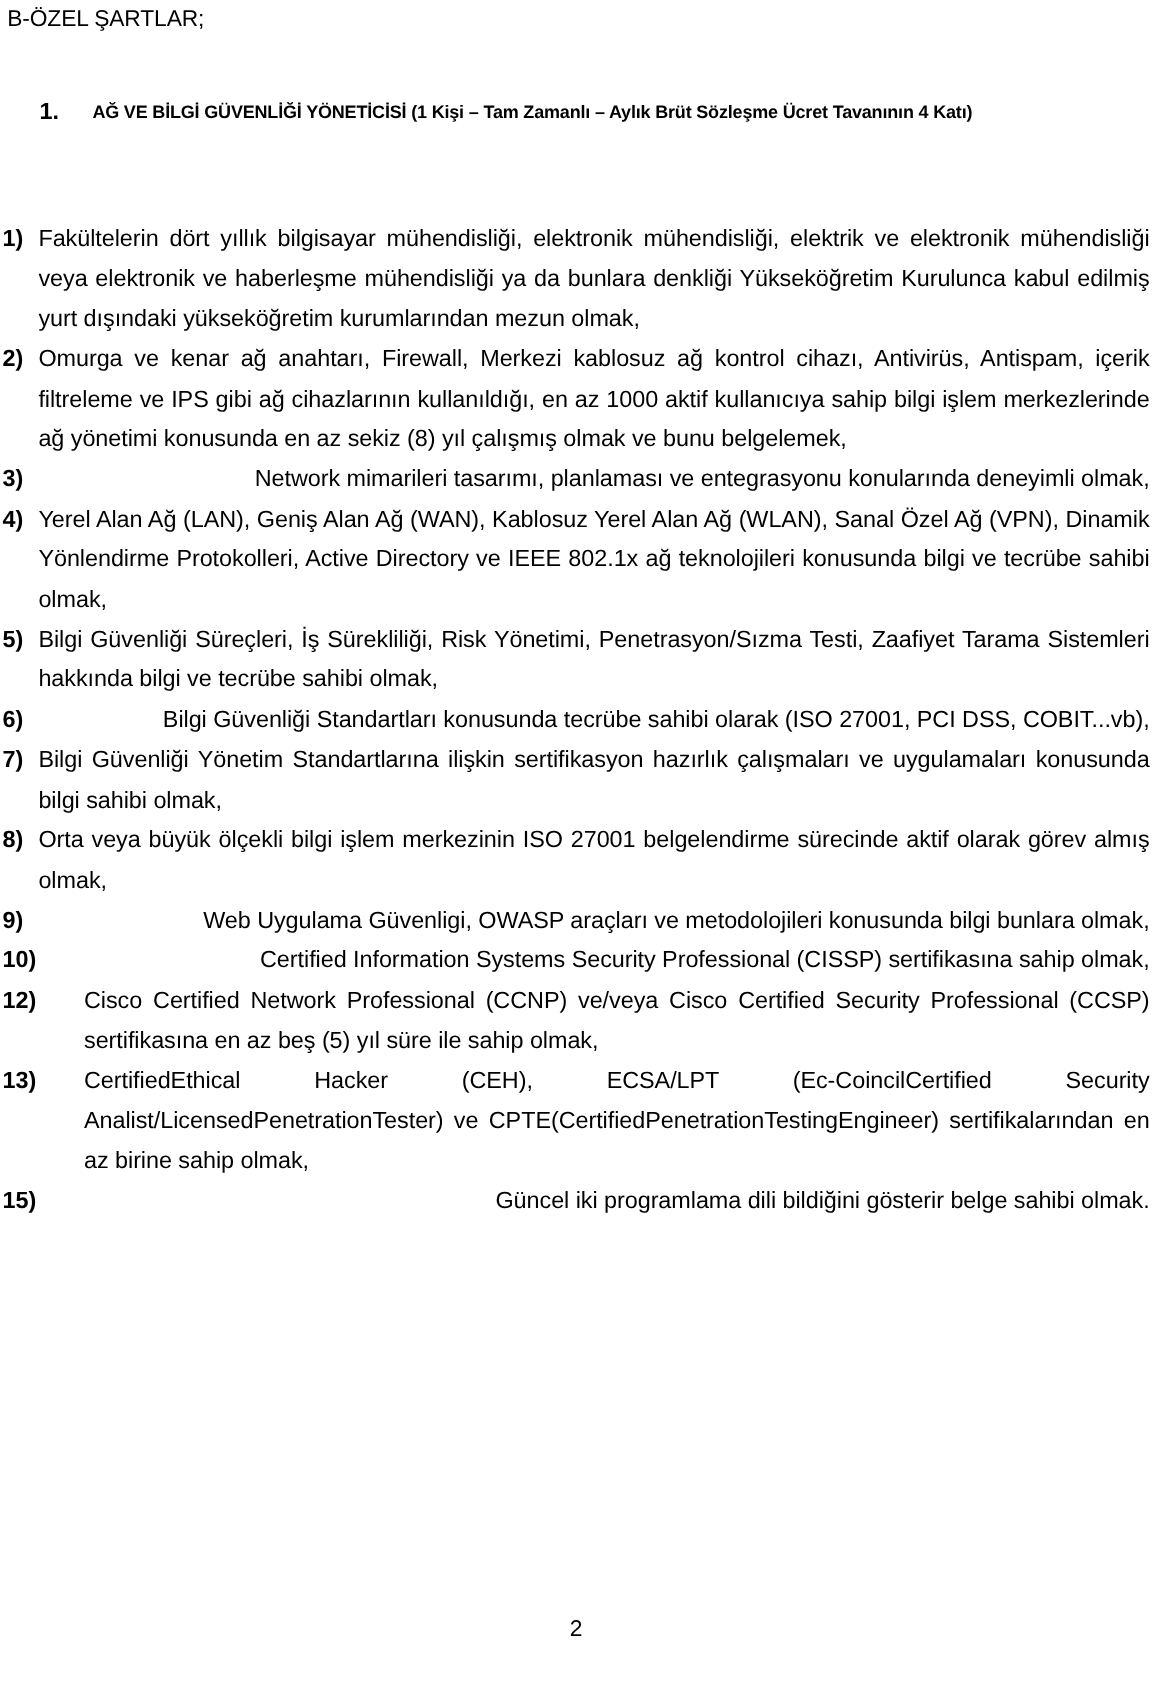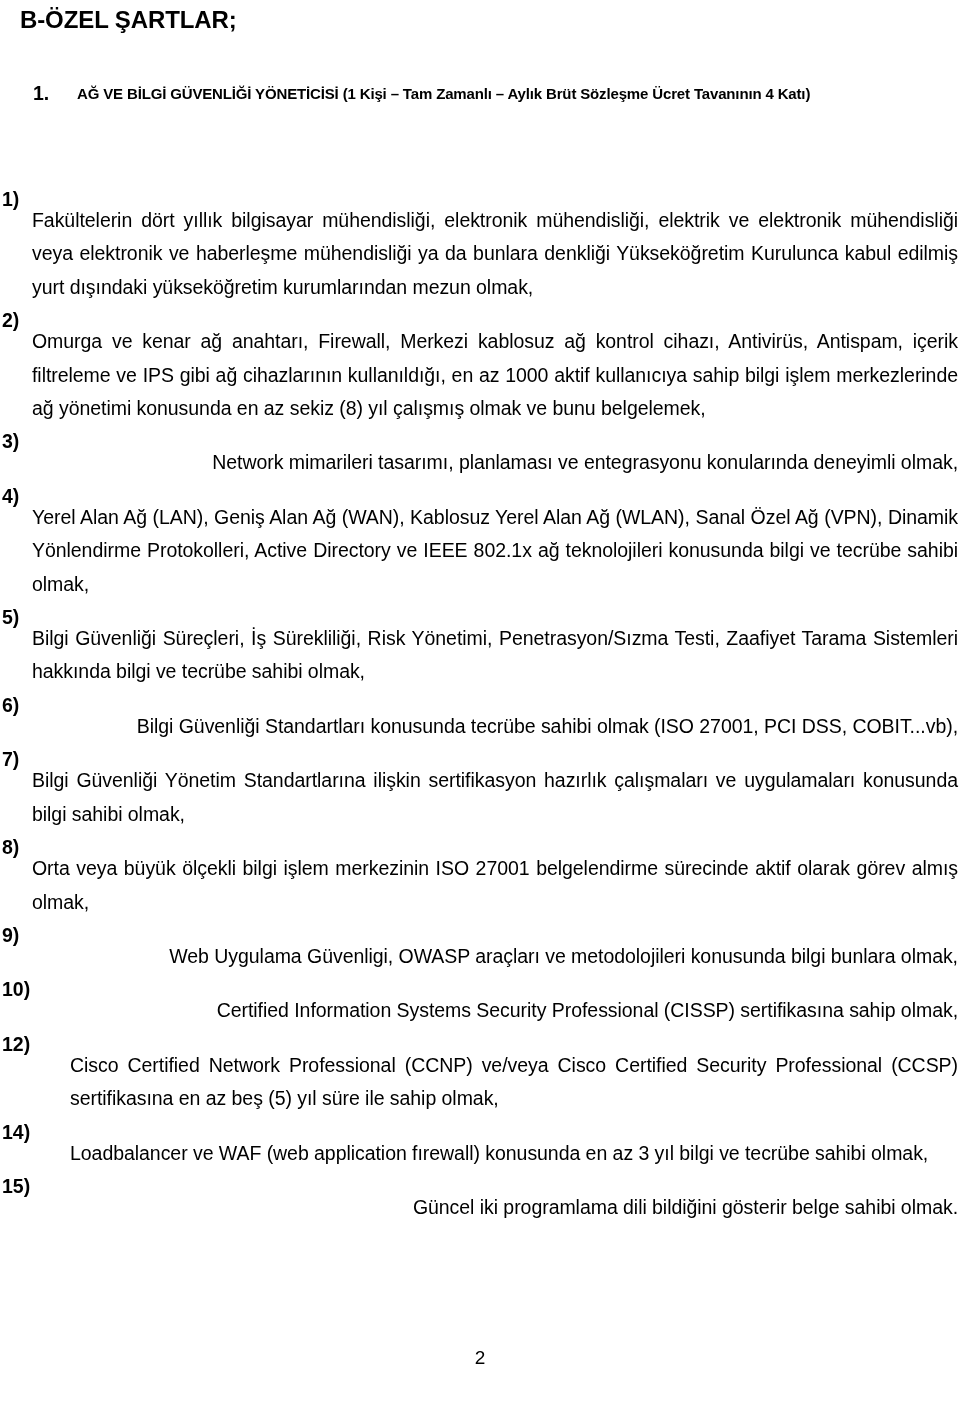--- a/index.html
+++ b/index.html
@@ -21,24 +21,24 @@
     position: relative;
     width: 960px;
     height: 1401px;
     box-sizing: border-box;
     padding: 0;
   }
 
   
   .section-title {
     position: absolute;
-    left: 20px;
+    left: 6px;
     top: 6px;
-    font-size: 24px;
-    font-weight: bold;
+    font-size: 19px;
+    font-weight: normal;
     letter-spacing: -0.1px;
     white-space: nowrap;
   }
 
   
   .heading-block {
     position: absolute;
     left: 0;
     top: 79px;
     width: 960px;
@@ -87,21 +87,20 @@
     white-space: nowrap;
   }
   .li-num.narrow { width: 30px; }
   .li-num.wide   { width: 68px; }
   .li-body {
     flex: 1 1 auto;
     text-align: justify;
     text-justify: inter-word;
     hyphens: none;
     letter-spacing: -0.05px;
-    margin-top: 21px;
   }
   .li-body.nojust { text-align: right; }
 
   
   .page-number {
     position: absolute;
     left: 0;
     top: 1346px;
     width: 960px;
     text-align: center;
@@ -137,21 +136,21 @@
       <div class="li">
         <span class="li-num narrow">4)</span>
         <span class="li-body">Yerel Alan Ağ (LAN), Geniş Alan Ağ (WAN), Kablosuz Yerel Alan Ağ (WLAN), Sanal Özel Ağ (VPN), Dinamik Yönlendirme Protokolleri, Active Directory ve IEEE 802.1x ağ teknolojileri konusunda bilgi ve tecrübe sahibi olmak,</span>
       </div>
       <div class="li">
         <span class="li-num narrow">5)</span>
         <span class="li-body">Bilgi Güvenliği Süreçleri, İş Sürekliliği, Risk Yönetimi, Penetrasyon/Sızma Testi, Zaafiyet Tarama Sistemleri hakkında bilgi ve tecrübe sahibi olmak,</span>
       </div>
       <div class="li">
         <span class="li-num narrow">6)</span>
-        <span class="li-body nojust">Bilgi Güvenliği Standartları konusunda tecrübe sahibi olmak (ISO 27001, PCI DSS, COBIT...vb),</span>
+        <span class="li-body nojust">Bilgi Güvenliği Standartları konusunda tecrübe sahibi olarak (ISO 27001, PCI DSS, COBIT...vb),</span>
       </div>
       <div class="li">
         <span class="li-num narrow">7)</span>
         <span class="li-body">Bilgi Güvenliği Yönetim Standartlarına ilişkin sertifikasyon hazırlık çalışmaları ve uygulamaları konusunda bilgi sahibi olmak,</span>
       </div>
       <div class="li">
         <span class="li-num narrow">8)</span>
         <span class="li-body">Orta veya büyük ölçekli bilgi işlem merkezinin ISO 27001 belgelendirme sürecinde aktif olarak görev almış olmak,</span>
       </div>
       <div class="li">
@@ -160,22 +159,22 @@
       </div>
       <div class="li">
         <span class="li-num wide">10)</span>
         <span class="li-body nojust">Certified Information Systems Security Professional (CISSP) sertifikasına sahip olmak,</span>
       </div>
       <div class="li">
         <span class="li-num wide">12)</span>
         <span class="li-body">Cisco Certified Network Professional (CCNP) ve/veya Cisco Certified Security Professional (CCSP) sertifikasına en az beş (5) yıl süre ile sahip olmak,</span>
       </div>
       <div class="li">
-        <span class="li-num wide">14)</span>
-        <span class="li-body">Loadbalancer ve WAF (web application fırewall) konusunda en az 3 yıl bilgi ve tecrübe sahibi olmak,</span>
+        <span class="li-num wide">13)</span>
+        <span class="li-body">CertifiedEthical Hacker (CEH), ECSA/LPT (Ec-CoincilCertified Security Analist/LicensedPenetrationTester) ve CPTE(CertifiedPenetrationTestingEngineer) sertifikalarından en az birine sahip olmak,</span>
       </div>
       <div class="li">
         <span class="li-num wide">15)</span>
         <span class="li-body nojust">Güncel iki programlama dili bildiğini gösterir belge sahibi olmak.</span>
       </div>
     </div>
 
   <div class="page-number">2</div>
 
 </div>

